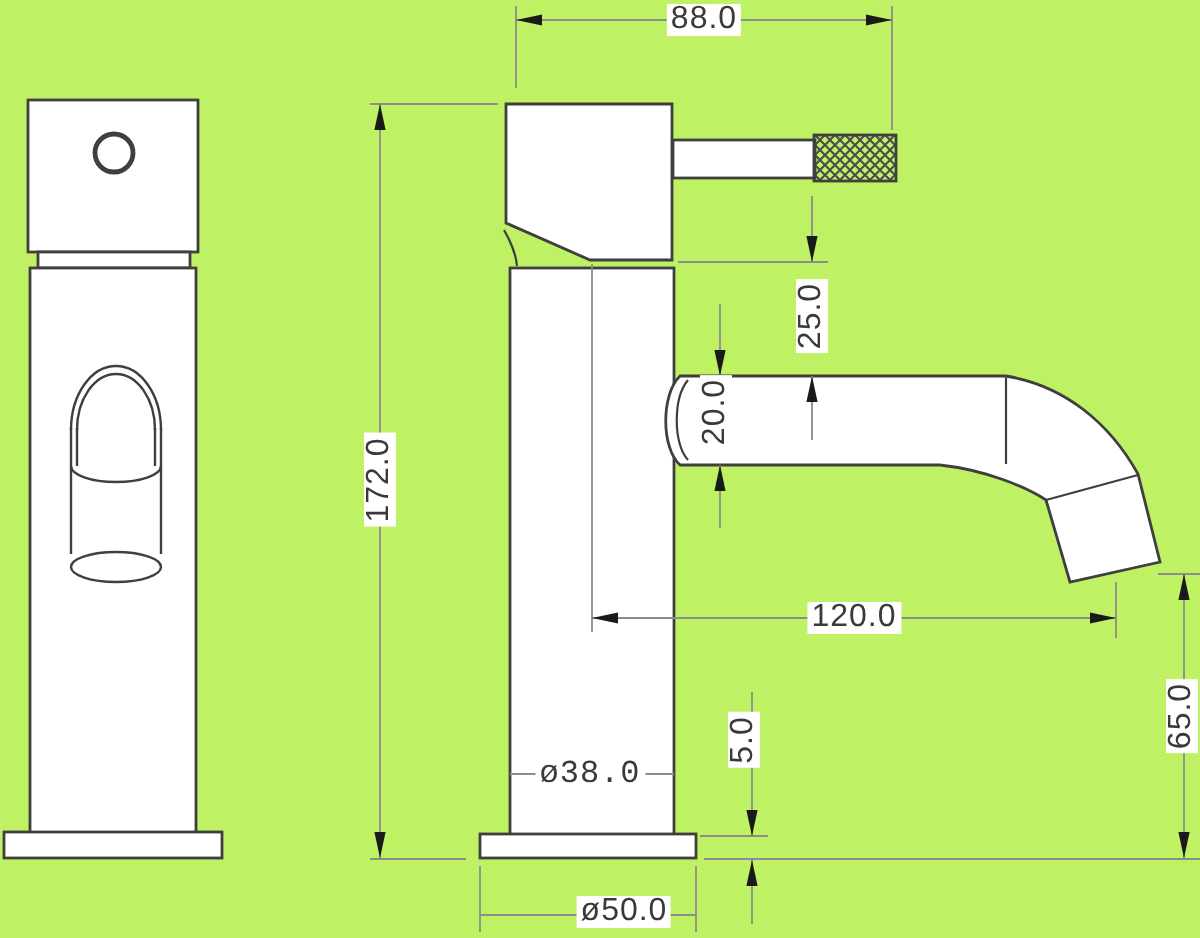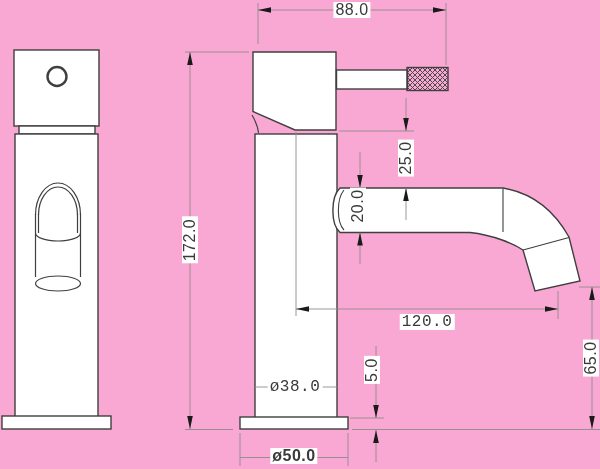--- a/index.html
+++ b/index.html
@@ -1,19 +1,19 @@
 <!DOCTYPE html>
 <html><head>
 <meta charset="utf-8">
 <style>
   html,body{margin:0;padding:0;background:#ffffff;}
   .canvas{
     position:relative;
     width:600px;height:469px;
-    background:#f9a8d4;
+    background:#bef264;
     font-family:"Liberation Sans", sans-serif;
     overflow:hidden;
   }
   .canvas svg{position:absolute;left:0;top:0;}
   .lbl{
     position:absolute;
     transform:translate(-50%,-50%);
     font-size:16px;
     line-height:1;
     color:#3a3a3a;
@@ -113,19 +113,19 @@
     <polygon points="592,429 589.2,416 594.8,416"></polygon>
     <polygon points="376,418 373.2,405 378.8,405"></polygon>
     <polygon points="376,430 373.2,443 378.8,443"></polygon>
   </g>
 </svg>
 
 <div class="lbl" style="left:352px;top:9.5px;">88.0</div>
 <div class="lbl rot" style="left:190px;top:240px;">172.0</div>
 <div class="lbl rot" style="left:406px;top:158px;">25.0</div>
 <div class="lbl rot" style="left:358px;top:206px;">20.0</div>
-<div class="lbl" style="left:427px;top:322px;font-family:Liberation Mono, monospace;">120.0</div>
+<div class="lbl" style="left:427px;top:309px;">120.0</div>
 <div class="lbl rot" style="left:591px;top:358px;">65.0</div>
 <div class="lbl rot" style="left:372px;top:370px;">5.0</div>
 <div class="lbl" style="left:295px;top:387px;font-family:Liberation Mono, monospace;">ø38.0</div>
-<div class="lbl" style="left:294px;top:456px;font-weight:bold;">ø50.0</div>
+<div class="lbl" style="left:312px;top:456px;">ø50.0</div>
 
 </div>
 
 </body></html>

